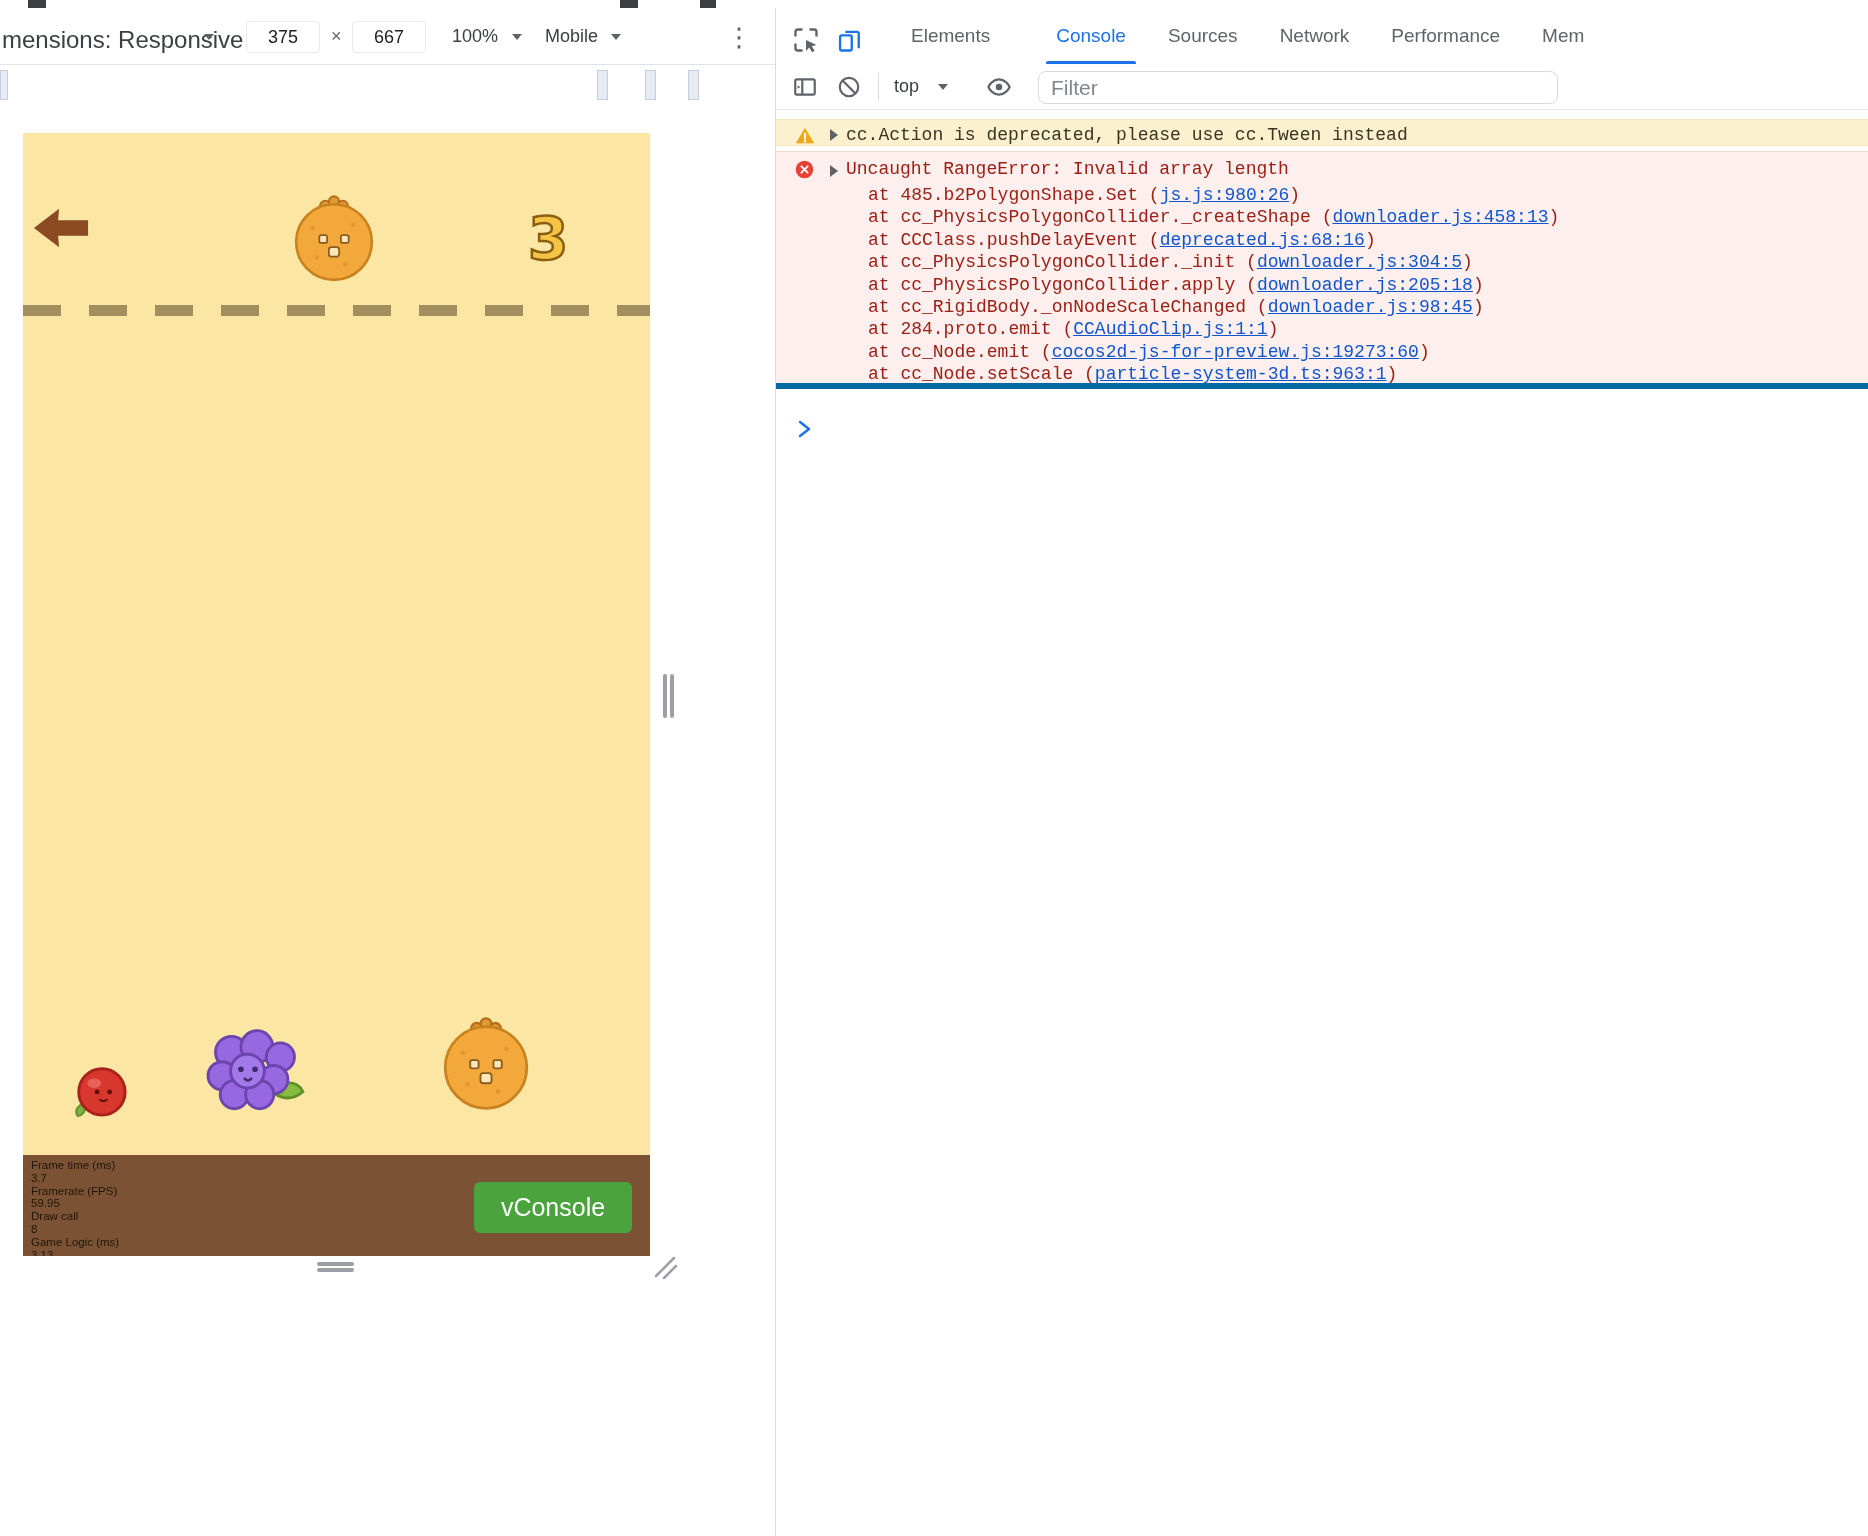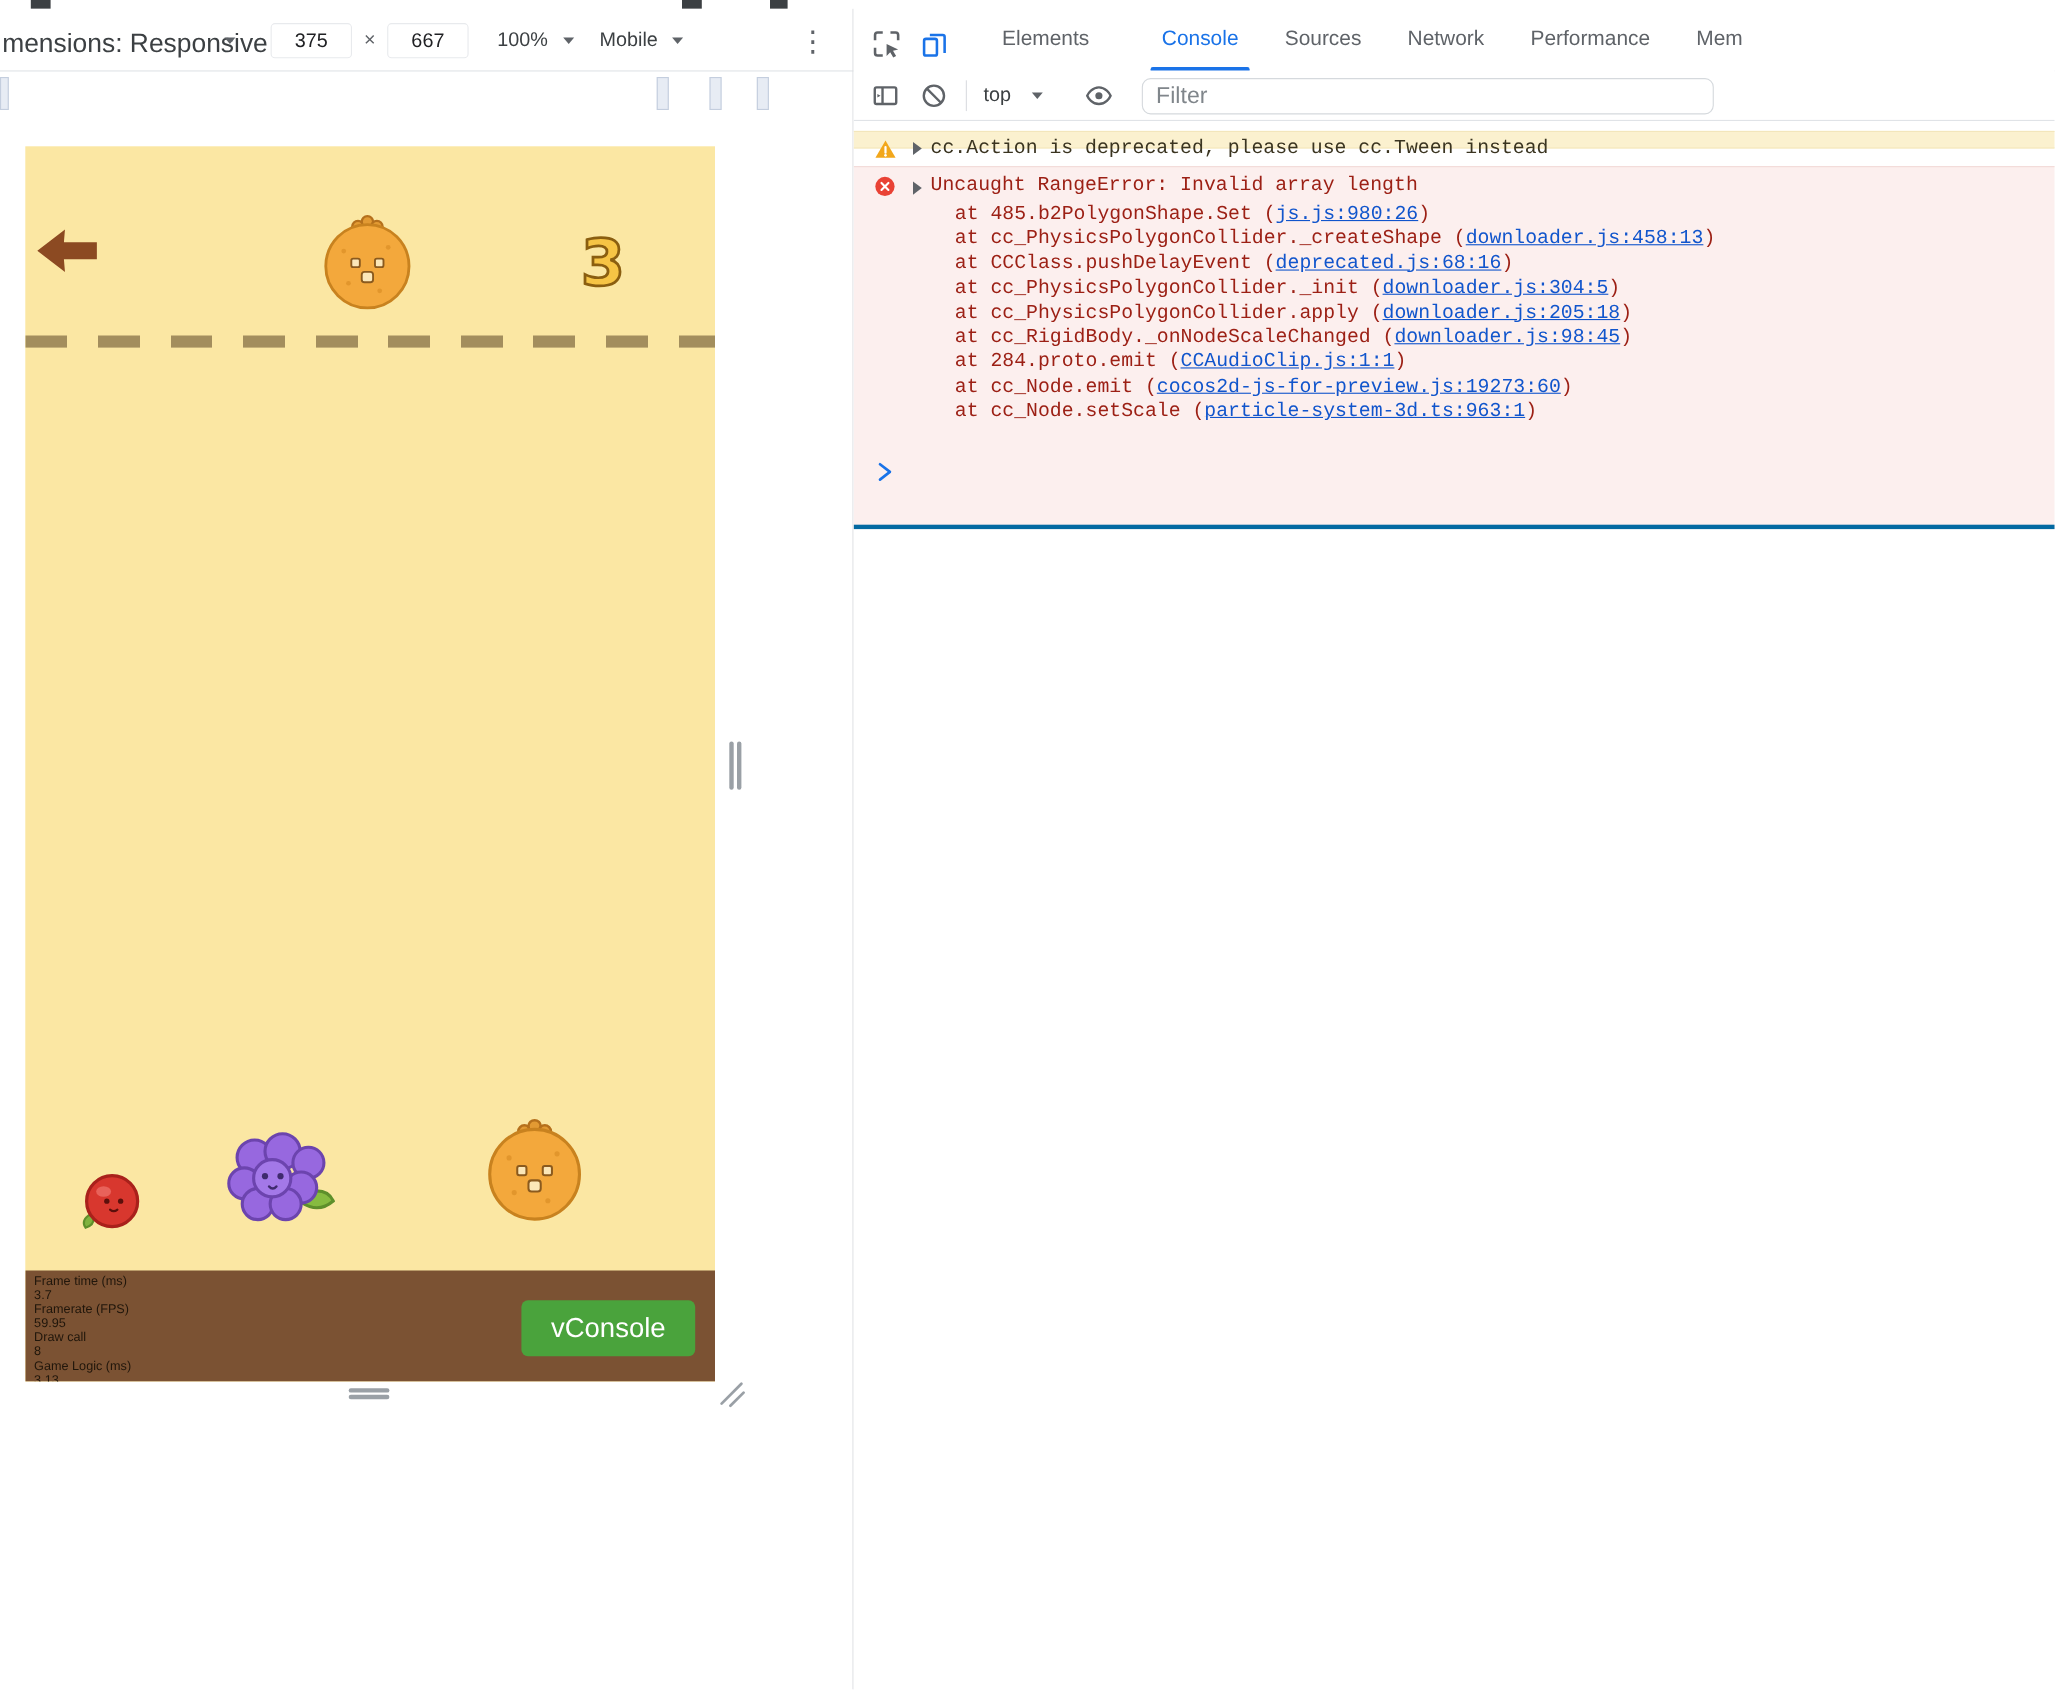--- a/index.html
+++ b/index.html
@@ -52,23 +52,23 @@
   .dt-tab.active{color:#1a73e8;margin-left:24px;}
   .dt-tab.active::after{content:"";position:absolute;left:-10px;right:-10px;bottom:0;height:3px;background:#1a73e8;border-radius:2px 2px 0 0;}
 
   .dt-console-toolbar{position:absolute;left:0;top:65px;width:1092px;height:45px;border-bottom:1px solid #e0e3e7;background:#fff;}
   .sep{position:absolute;top:8px;width:1px;height:28px;background:#dadce0;}
   .ctx-label{position:absolute;left:118px;top:11px;font-size:18px;color:#3c4043;cursor:pointer;}
   .filter-input{position:absolute;left:262px;top:6px;width:520px;height:33px;border:1px solid #d5d9dd;border-radius:8px;padding:0 12px;font-size:21px;color:#202124;font-family:"Liberation Sans",sans-serif;}
   .filter-input::placeholder{color:#80868b;}
 
   .mono{font-family:"Liberation Mono",monospace;}
-  .console-warning{position:absolute;left:0;top:119px;width:1092px;height:16px;background:#fbf1cf;border-top:1px solid #f3e6bb;border-bottom:1px solid #f3e6bb;}
+  .console-warning{position:absolute;left:0;top:119px;width:1092px;height:27px;background:#fbf1cf;border-top:1px solid #f3e6bb;border-bottom:1px solid #f3e6bb;}
   .warn-text{position:absolute;left:70px;top:5px;font-size:18px;color:#3a3420;white-space:nowrap;}
-  .console-error{position:absolute;left:0;top:151px;width:1092px;height:330px;background:#fcefee;border-top:1px solid #f2dad8;border-bottom:4px solid #0369a1;color:#9c2015;}
+  .console-error{position:absolute;left:0;top:151px;width:1092px;height:238px;background:#fcefee;border-top:1px solid #f2dad8;border-bottom:6px solid #0369a1;color:#9c2015;}
   .err-title{position:absolute;left:70px;top:7px;font-size:18px;white-space:nowrap;}
   .err-stack{position:absolute;left:92px;top:32px;font-size:18px;line-height:22.4px;white-space:nowrap;}
   .console-link{color:#1155cc;text-decoration:underline;cursor:pointer;}
   .expander{width:0;height:0;border-top:6px solid transparent;border-bottom:6px solid transparent;border-left:8px solid #5f6368;position:absolute;cursor:pointer;}
   .console-prompt{position:absolute;left:18px;top:417px;width:24px;height:24px;cursor:text;}
 </style>
 </head>
 <body>
 
 <div>

